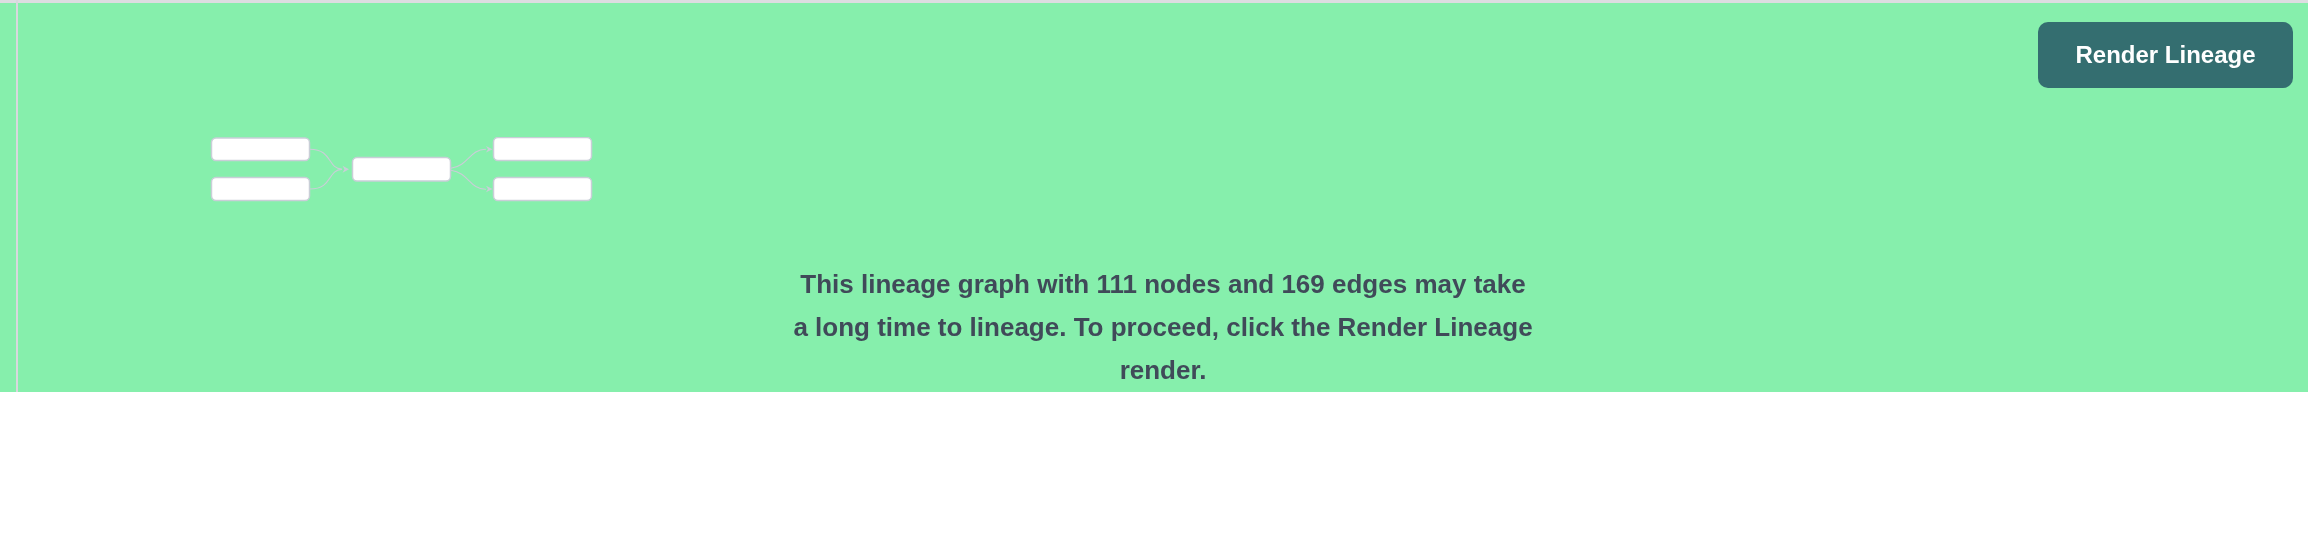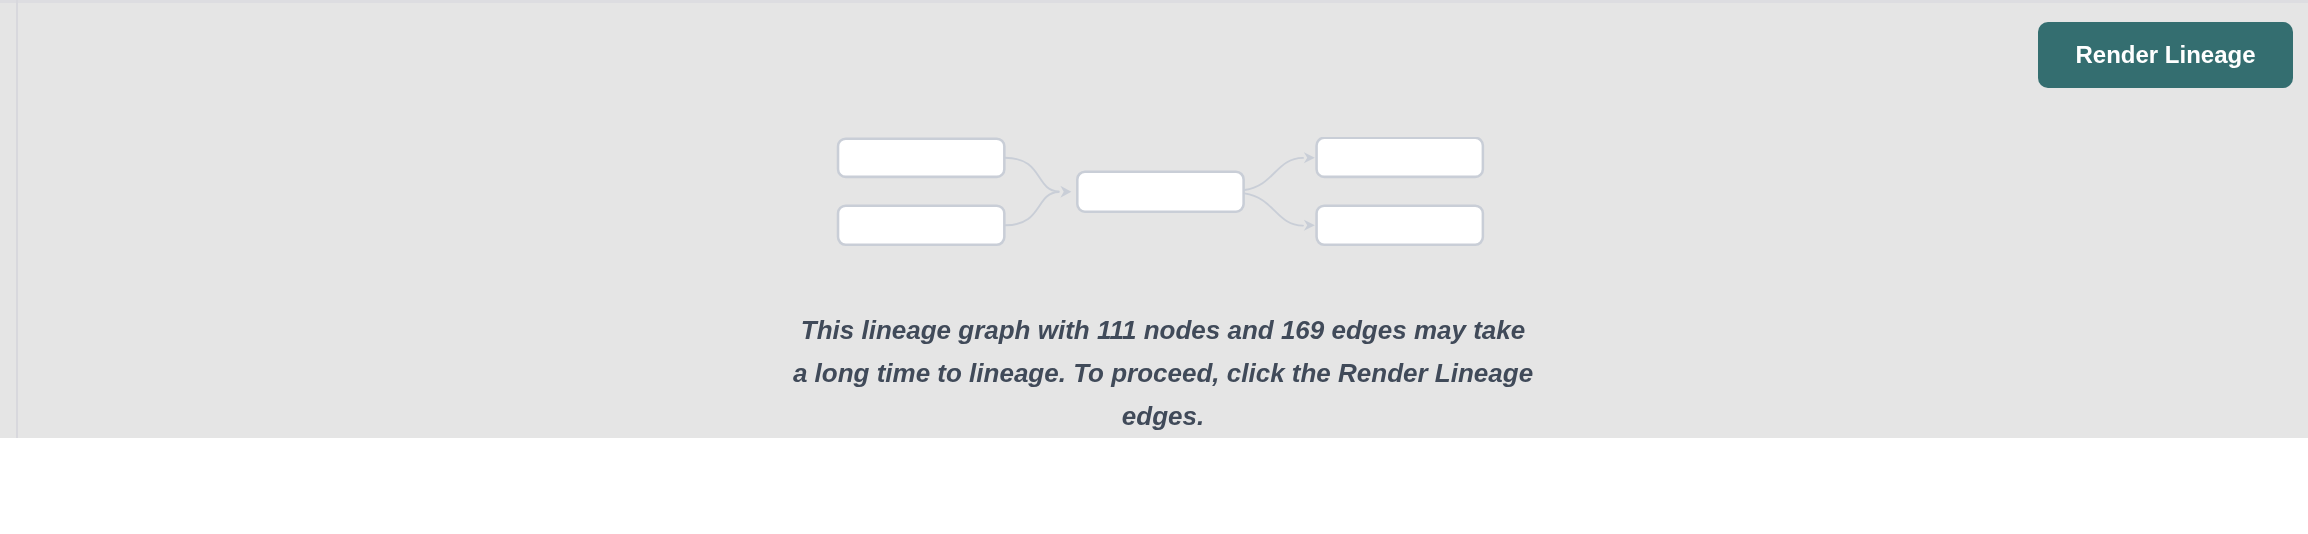--- a/index.html
+++ b/index.html
@@ -4,22 +4,22 @@
 <style>
   html, body {
     margin: 0;
     padding: 0;
     background: #ffffff;
     font-family: "Liberation Sans", "DejaVu Sans", sans-serif;
   }
   .page {
     position: relative;
     width: 2308px;
-    height: 438px;
-    background: #e5e5e5;
+    height: 392px;
+    background: #86efac;
     overflow: hidden;
   }
   .top-border {
     position: absolute;
     top: 0; left: 0; right: 0;
     height: 3px;
     background: #dddde1;
   }
   .pane-divider {
     position: absolute;
@@ -51,22 +51,20 @@
     box-sizing: border-box;
   }
   .content {
     position: absolute;
     top: 0;
     left: 18px;
     right: 0;
     height: 100%;
     display: flex;
     flex-direction: column;
-    align-items: center;
-    font-style: italic;
   }
   .diagram {
     margin-top: 137px;
     width: 770px;
     height: 132px;
   }
   .diagram rect {
     fill: #ffffff;
     stroke: var(--node-border, #c9ced7);
     stroke-width: 3;
@@ -120,18 +118,18 @@
 
       <path class="edge" d="M 481,62.5 C 517,57 518,25 550,24.6"></path>
       <polygon class="arrowhead" points="551,18 564,24.5 551,31 555,24.5"></polygon>
       <path class="edge" d="M 481,66.5 C 517,72 518,104 550,104.4"></path>
       <polygon class="arrowhead" points="551,97.5 564,104 551,110.5 555,104"></polygon>
     </svg>
 
     <div class="empty-message">
       <span>This lineage graph with 111 nodes and 169 edges may take</span>
       <span>a long time to lineage. To proceed, click the Render Lineage</span>
-      <span>edges.</span>
+      <span>render.</span>
     </div>
 
   </div>
 
 </div>
 
 </body></html>

